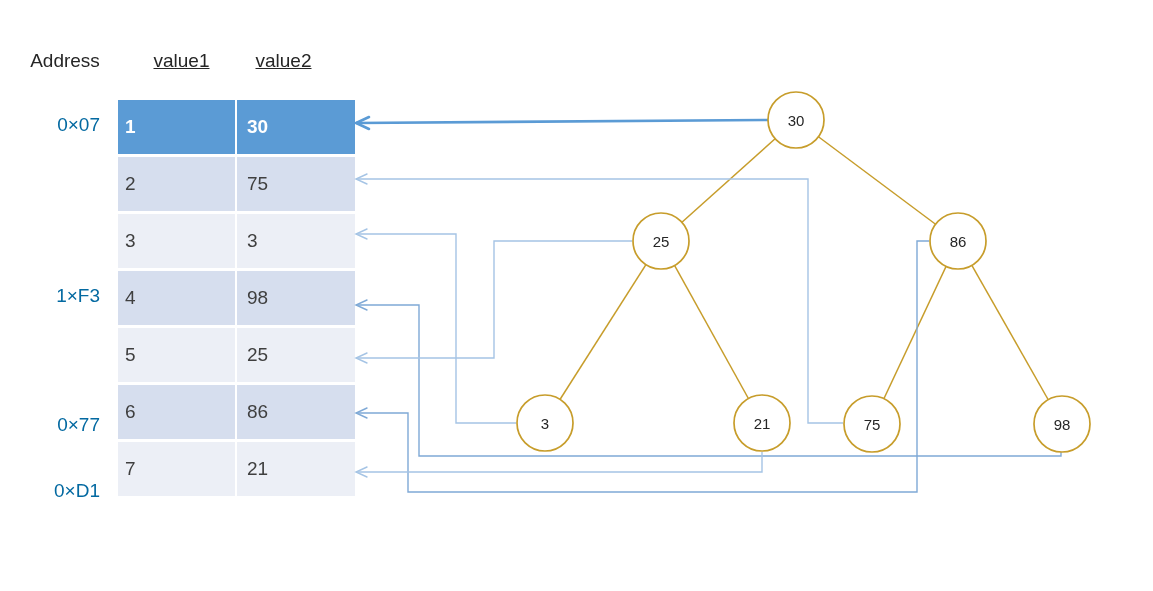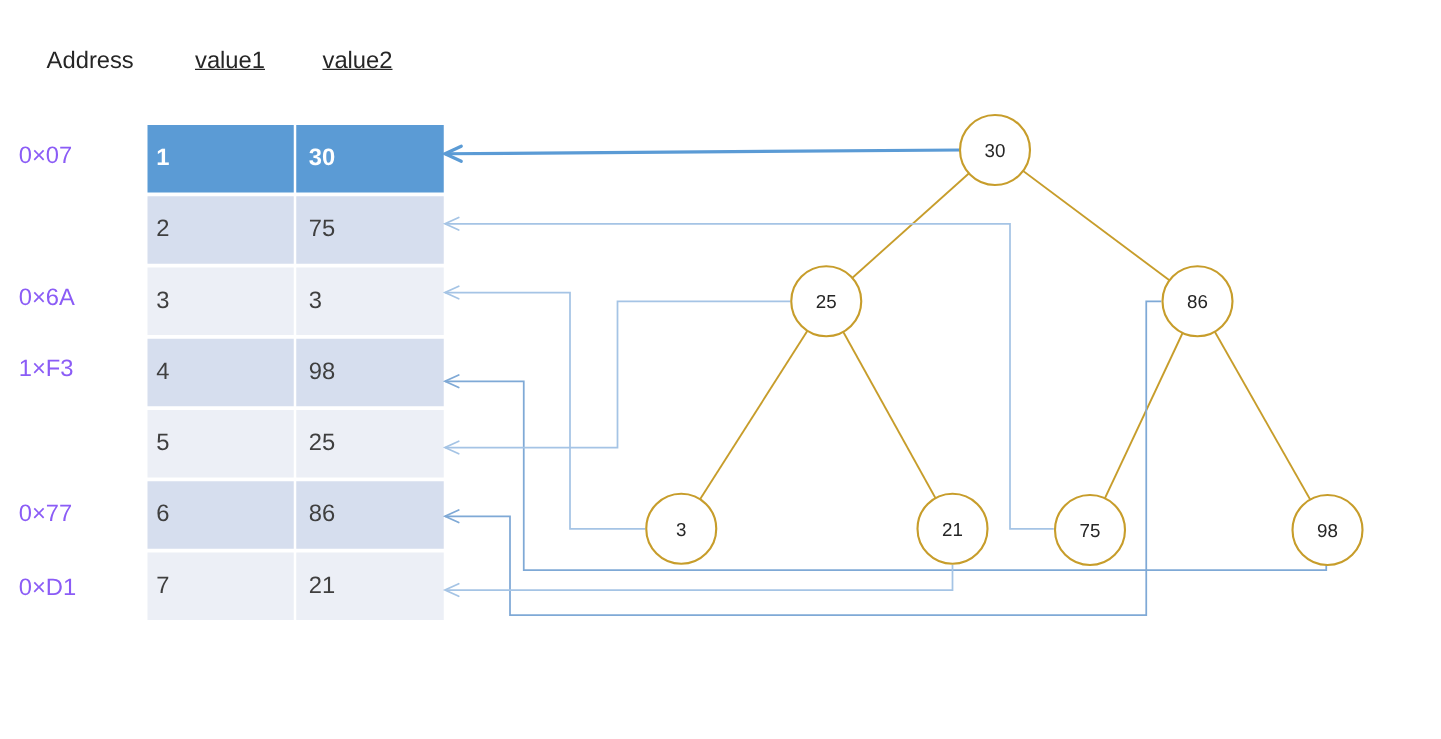--- a/index.html
+++ b/index.html
@@ -4,32 +4,32 @@
 <style>
   html,body{margin:0;padding:0;background:#ffffff;}
   .canvas{
     position:relative;
     width:1153px;height:591px;
     background:#ffffff;
     font-family:"Liberation Sans", sans-serif;
     overflow:hidden;
   }
   .hdr{
-    position:absolute;top:36px;height:26px;
+    position:absolute;top:48px;height:26px;
     font-size:19px;color:#262626;
-    text-align:right;line-height:26px;
+    text-align:center;line-height:26px;
     white-space:nowrap;
   }
   .hdr-address{left:23px;width:84px;}
   .hdr-value1{left:151px;width:61px;text-decoration:underline;}
   .hdr-value2{left:253px;width:61px;text-decoration:underline;}
   .addr{
     position:absolute;left:15px;width:85px;height:54px;
-    font-size:19px;color:#8b5cf6;
-    text-align:left;line-height:50px;
+    font-size:19px;color:#0369a1;
+    text-align:right;line-height:50px;
     white-space:nowrap;
   }
   .cell{
     position:absolute;height:54px;
     display:flex;align-items:center;
     font-size:19px;color:#3f3f3f;
   }
   .v1{left:118px;width:117px;padding-left:7px;box-sizing:border-box;}
   .v2{left:237px;width:118px;padding-left:10px;box-sizing:border-box;}
   .row-hl{background:#5b9bd5;color:#ffffff;font-weight:bold;}
@@ -40,24 +40,23 @@
 </head>
 <body>
 
 <div class="canvas">
 
   <div class="hdr hdr-address">Address</div>
   <div class="hdr hdr-value1">value1</div>
   <div class="hdr hdr-value2">value2</div>
 
   <div class="addr" style="top:100px">0×07</div>
-  <div class="addr" style="top:214px">0×6A</div>
   <div class="addr" style="top:271px">1×F3</div>
-  <div class="addr" style="top:387px">0×77</div>
-  <div class="addr" style="top:446px">0×D1</div>
+  <div class="addr" style="top:400px">0×77</div>
+  <div class="addr" style="top:466px">0×D1</div>
 
   <div class="cell v1 row-hl" style="top:100px">1</div>
   <div class="cell v2 row-hl" style="top:100px">30</div>
 
   <div class="cell v1 row-dark" style="top:157px">2</div>
   <div class="cell v2 row-dark" style="top:157px">75</div>
 
   <div class="cell v1 row-light" style="top:214px">3</div>
   <div class="cell v2 row-light" style="top:214px">3</div>
 

